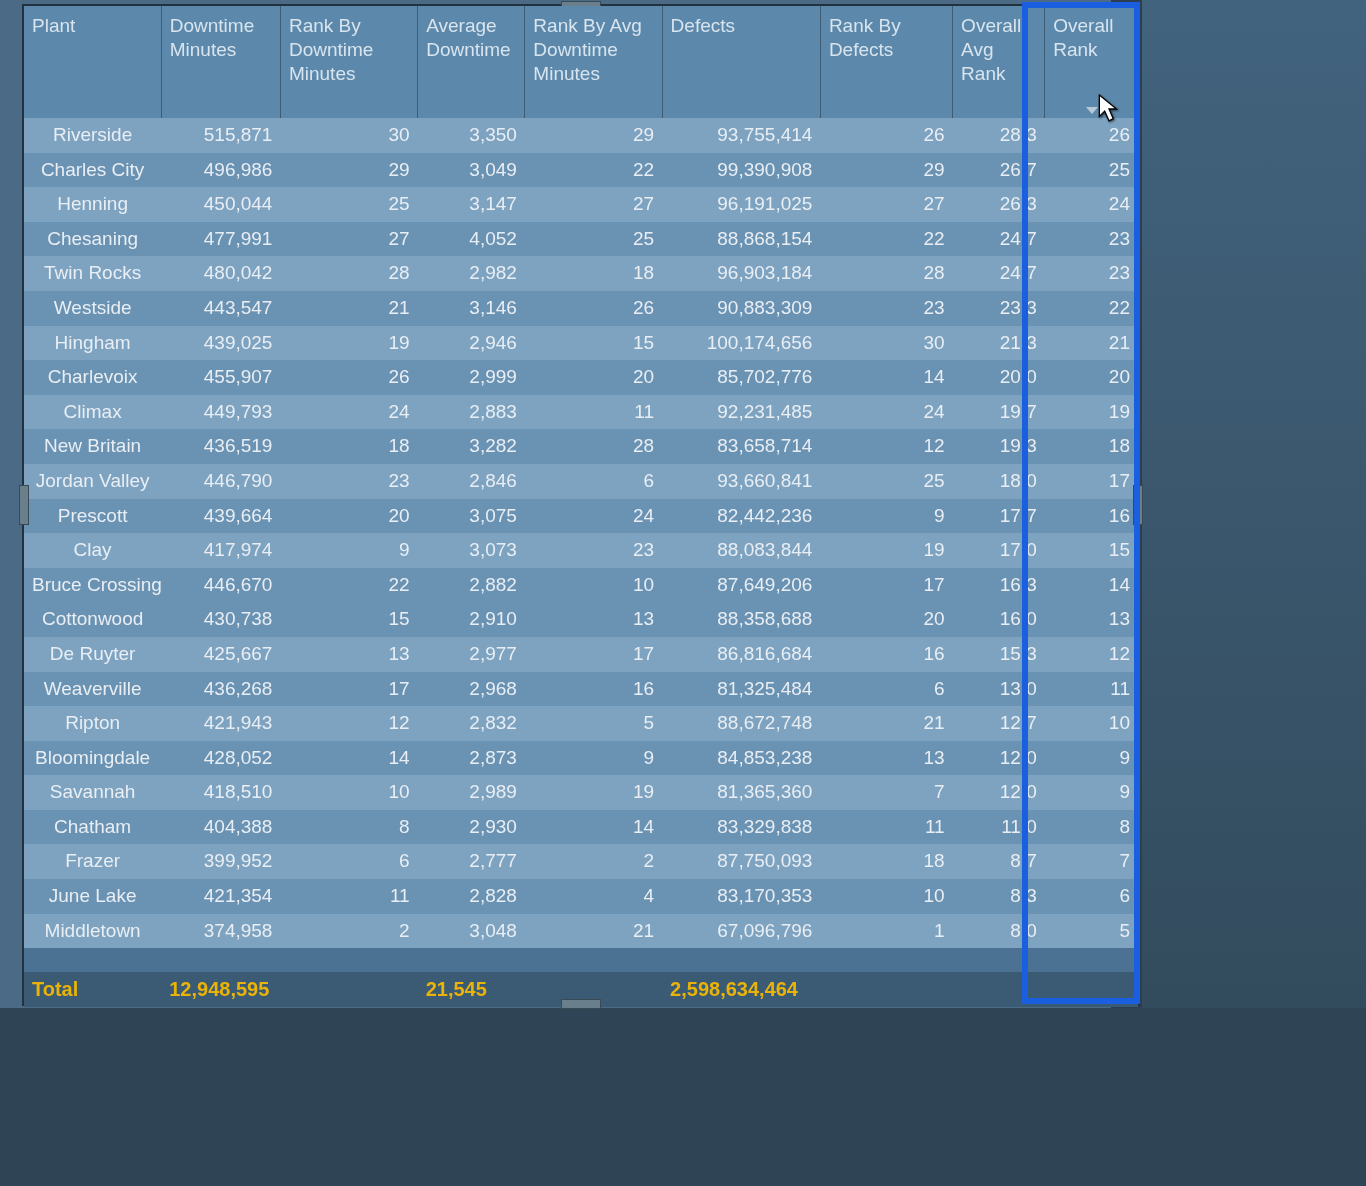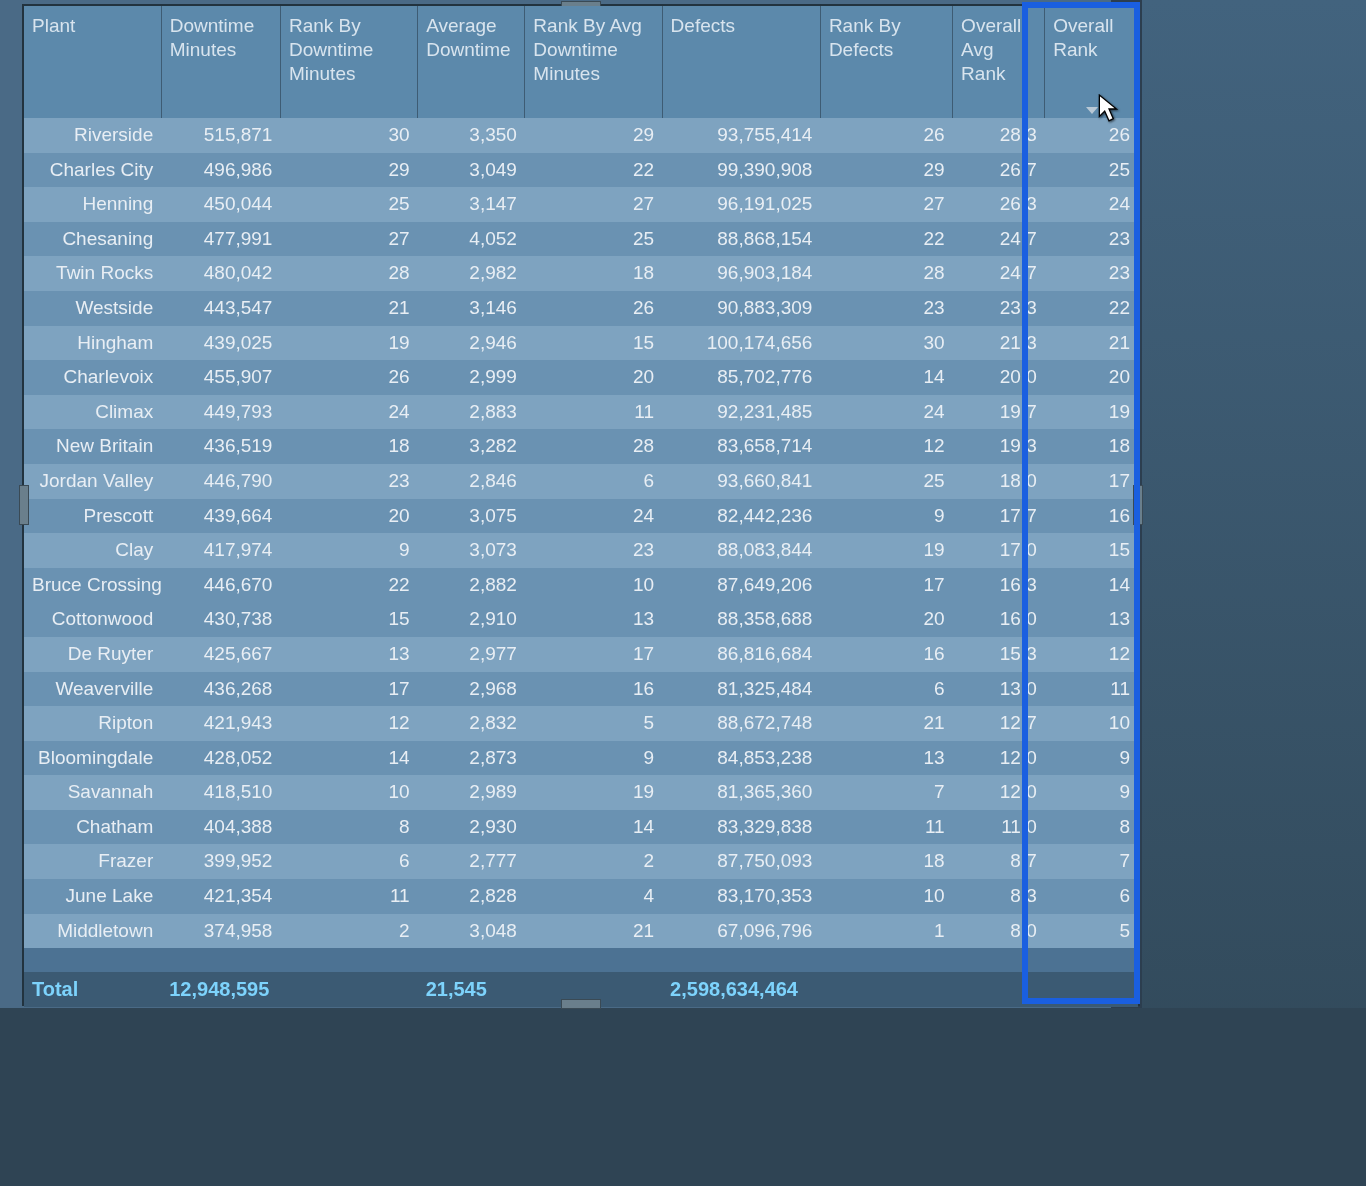--- a/index.html
+++ b/index.html
@@ -74,24 +74,24 @@
     padding: 4px 8px;
     border: none;
     white-space: nowrap;
     overflow: hidden;
     font-size: 19px;
     line-height: 1.4;
   }
   table.data tbody tr.odd  td { background: #7ea3c0; }
   table.data tbody tr.even td { background: #6a92b2; }
   table.data tbody td.num { text-align: right; }
-  table.data tbody td.txt { text-align: right; }
+  table.data tbody td.txt { text-align: center; }
   table.data tfoot td {
     background: #3b5a73;
-    color: #7dd3fc;
+    color: #eab308;
     font-weight: 700;
     padding: 6px 8px;
     font-size: 20px;
   }
   table.data tfoot td.num { text-align: left; }
 
   .scroll-body {
     overflow: hidden;
     height: 854px;
   }

